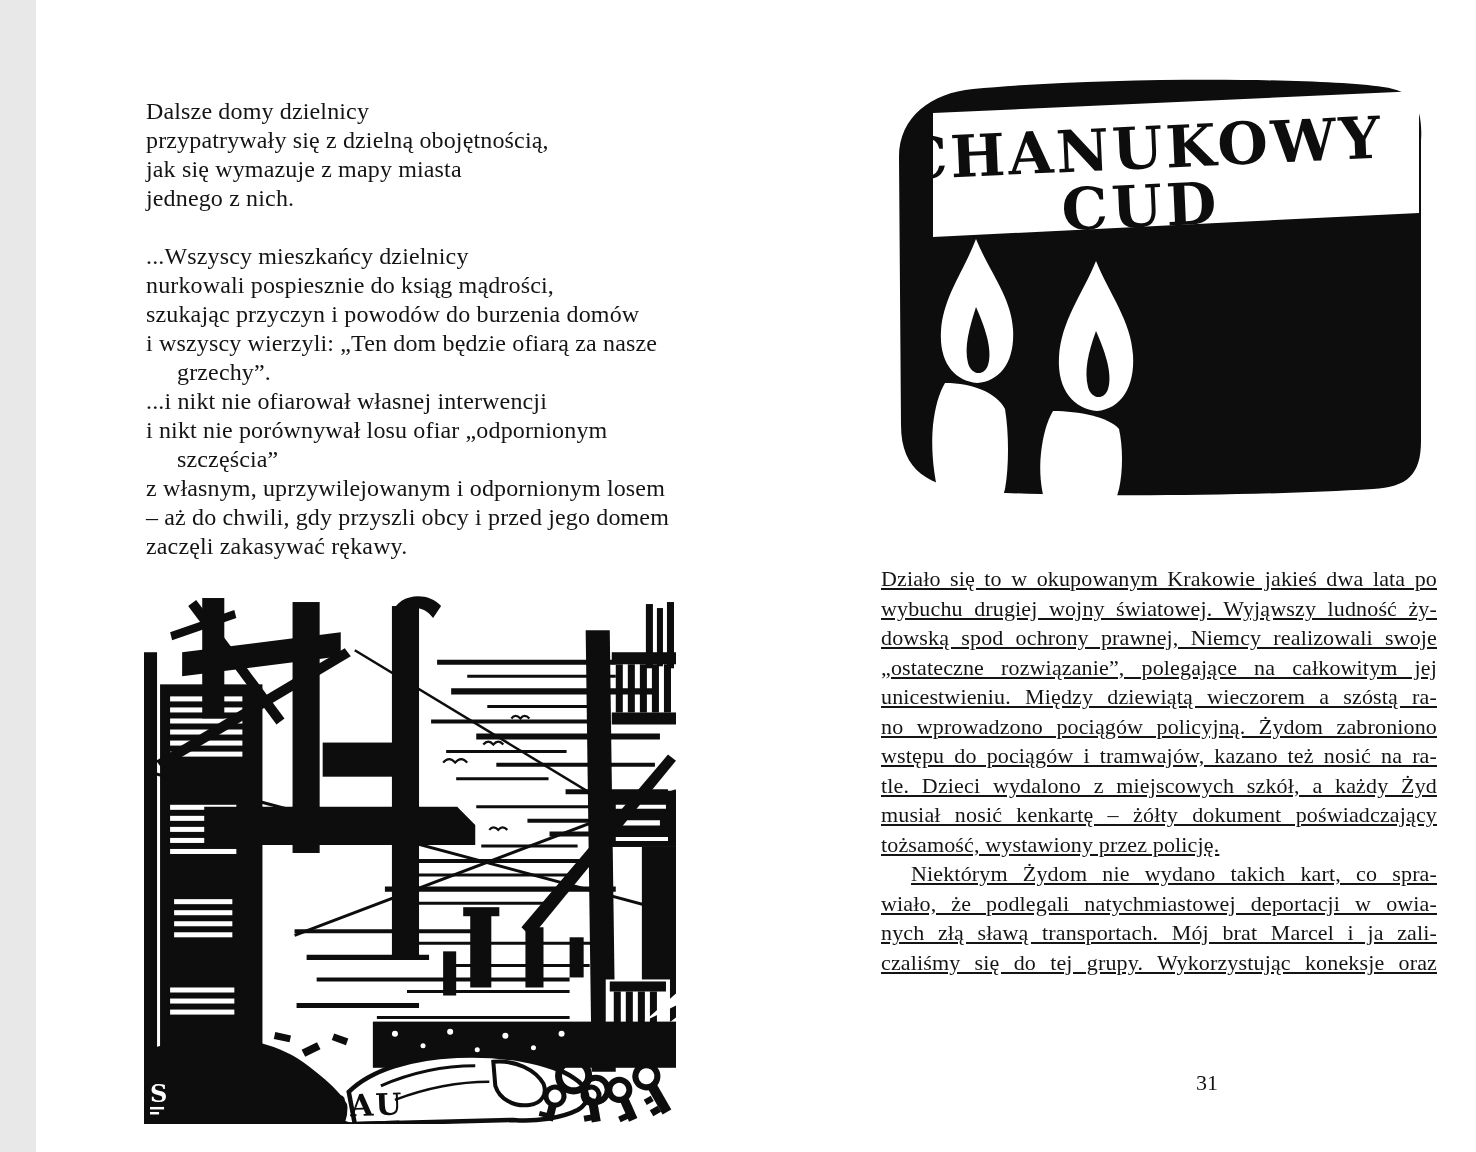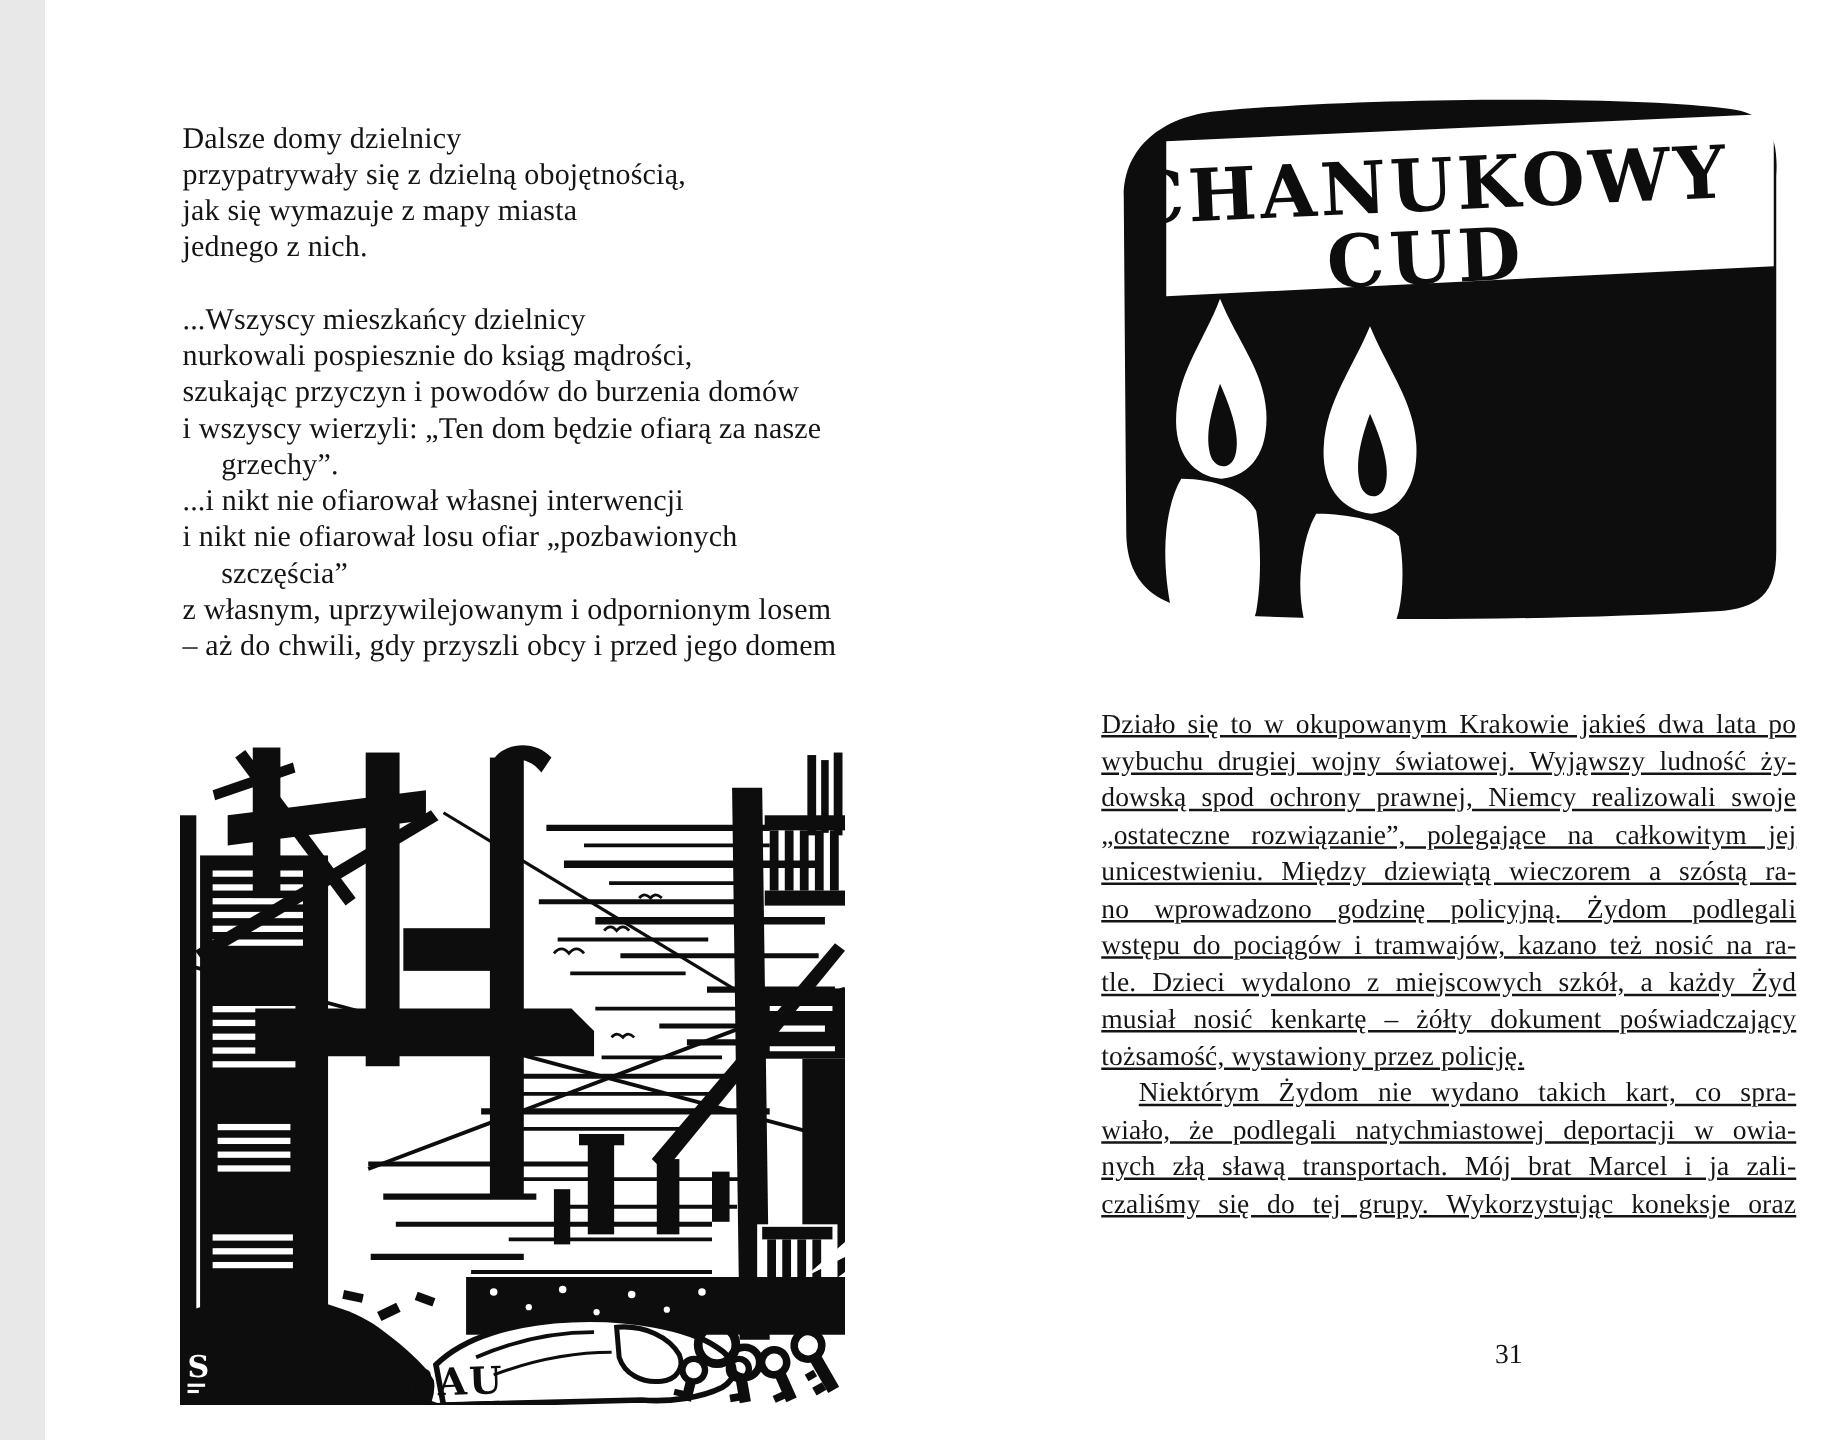--- a/index.html
+++ b/index.html
@@ -46,28 +46,29 @@
         <div class="poem-line">nurkowali pospiesznie do ksiąg mądrości,</div>
 
         <div class="poem-line">szukając przyczyn i powodów do burzenia domów</div>
 
         <div class="poem-line">i wszyscy wierzyli: „Ten dom będzie ofiarą za nasze</div>
 
         <div class="poem-line indent">grzechy”.</div>
 
         <div class="poem-line">...i nikt nie ofiarował własnej interwencji</div>
 
-        <div class="poem-line">i nikt nie ofiarował losu ofiar „pozbawionych</div>
+        <div class="poem-line">i nikt nie porównywał losu ofiar „odpornionym</div>
 
         <div class="poem-line indent">szczęścia”</div>
 
         <div class="poem-line">z własnym, uprzywilejowanym i odpornionym losem</div>
 
         <div class="poem-line">– aż do chwili, gdy przyszli obcy i przed jego domem</div>
 
+        <div class="poem-line">zaczęli zakasywać rękawy.</div>
       </div>
 
     <figure class="woodcut">
       <svg width="532" height="532" viewBox="0 0 530 530" xmlns="http://www.w3.org/2000/svg">
 
         <g stroke="#0d0d0d" fill="none">
           <path d="M292 70h178" stroke-width="5"></path>
             <path d="M322 84h148" stroke-width="3"></path>
           <path d="M306 99h206" stroke-width="6"></path>
             <path d="M342 114h118" stroke-width="3"></path>
@@ -292,21 +293,21 @@
         <div class="body-line">Działo się to w okupowanym Krakowie jakieś dwa lata po</div>
 
         <div class="body-line">wybuchu drugiej wojny światowej. Wyjąwszy ludność ży-</div>
 
         <div class="body-line">dowską spod ochrony prawnej, Niemcy realizowali swoje</div>
 
         <div class="body-line">„ostateczne rozwiązanie”, polegające na całkowitym jej</div>
 
         <div class="body-line">unicestwieniu. Między dziewiątą wieczorem a szóstą ra-</div>
 
-        <div class="body-line">no wprowadzono godzinę policyjną. Żydom podlegali</div>
+        <div class="body-line">no wprowadzono pociągów policyjną. Żydom zabroniono</div>
 
         <div class="body-line">wstępu do pociągów i tramwajów, kazano też nosić na ra-</div>
 
 
         <div class="body-line">tle. Dzieci wydalono z miejscowych szkół, a każdy Żyd</div>
 
         <div class="body-line">musiał nosić kenkartę – żółty dokument poświadczający</div>
 
         <div class="body-line nojust">tożsamość, wystawiony przez policję.</div>
 

